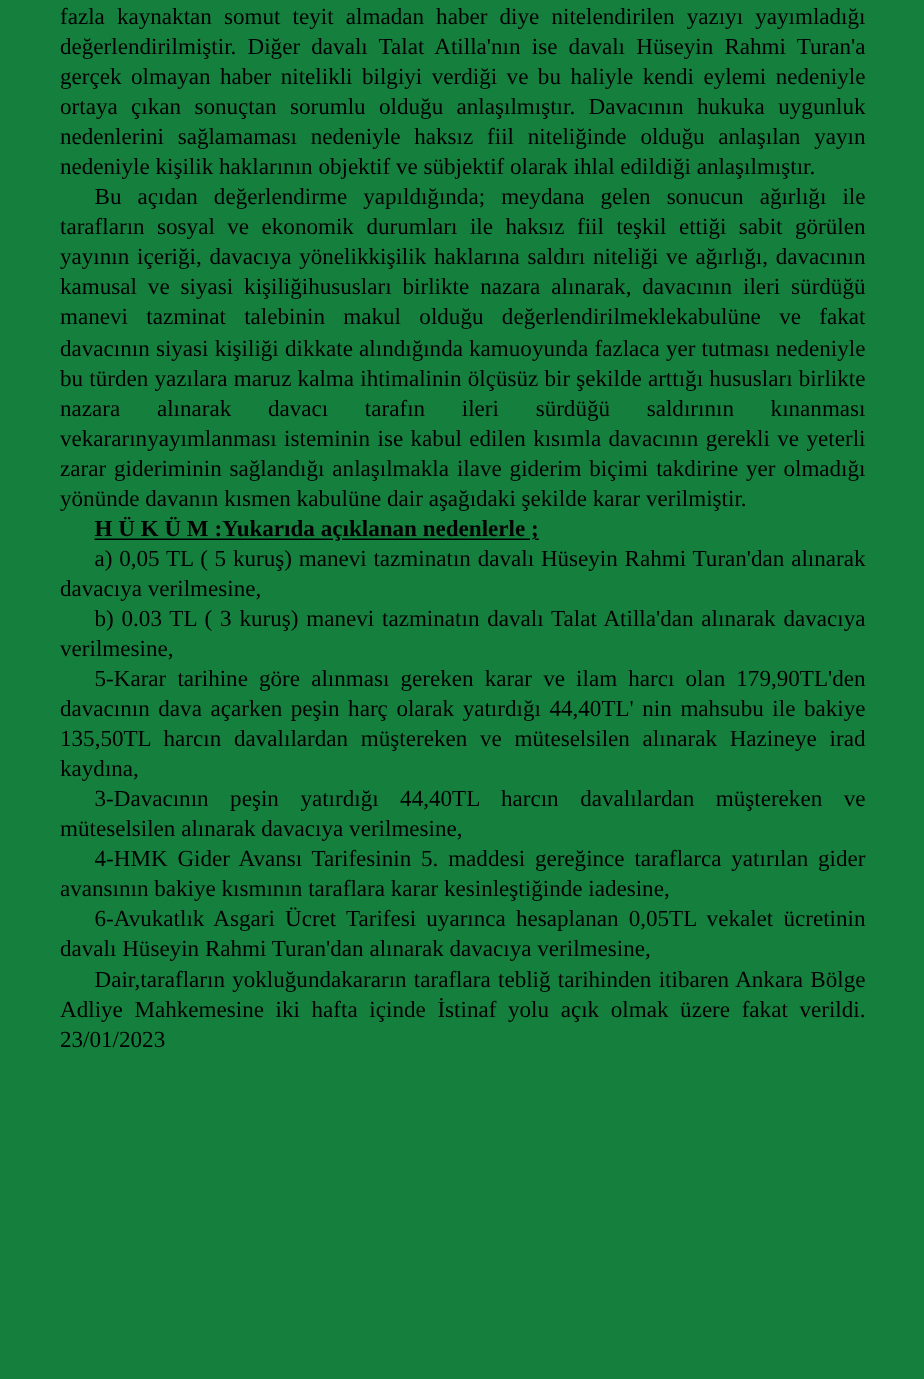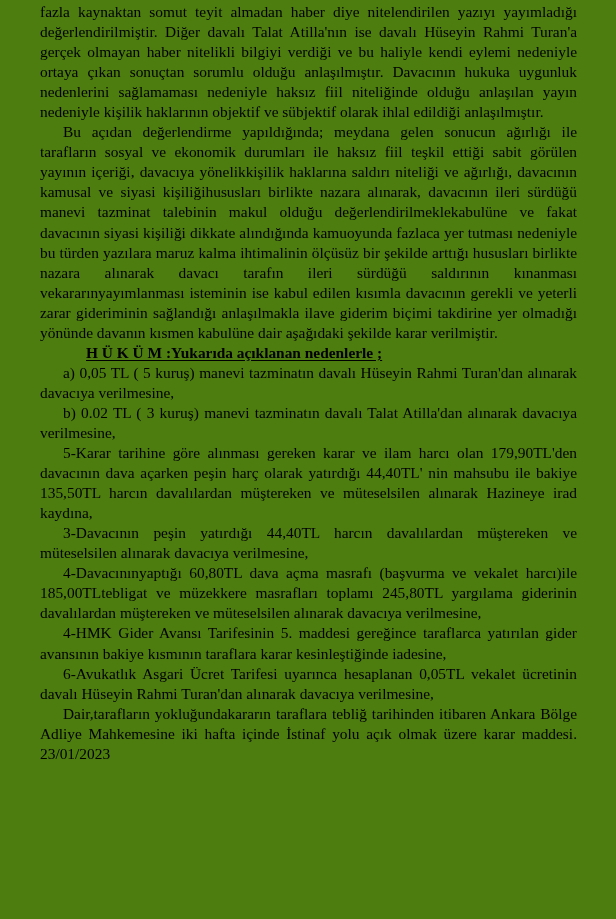--- a/index.html
+++ b/index.html
@@ -13,21 +13,21 @@
     height: 919px;
     overflow: hidden;
     font-family: "Liberation Serif", "DejaVu Serif", serif;
     color: #000000;
   }
   .page {
     width: 616px;
     height: 919px;
     box-sizing: border-box;
     padding: 2px 39px 0 40px;
-    background: #4d7c0f;
+    background: #15803d;
     position: relative;
   }
   .doc-body {
     font-size: 15.4px;
     line-height: 20.05px;
     text-align: justify;
     text-justify: inter-word;
     -webkit-hyphens: none;
     hyphens: none;
   }
@@ -44,21 +44,20 @@
   .heading-line {
     margin: 0;
     padding: 0;
     text-indent: 23px;
     text-align: left;
   }
   .heading-line .hd {
     font-weight: bold;
     text-decoration: underline;
     text-underline-offset: 2px;
-    margin-left: 23px;
   }
   .bold {
     font-weight: normal;
   }
   .nowrap-date {
     white-space: nowrap;
   }
 </style>
 </head>
 <body>
@@ -68,30 +67,29 @@
 
     <p class="para">fazla kaynaktan somut teyit almadan haber diye nitelendirilen yazıyı yayımladığı değerlendirilmiştir. Diğer davalı Talat Atilla'nın ise davalı Hüseyin Rahmi Turan'a gerçek olmayan haber nitelikli bilgiyi verdiği ve bu haliyle kendi eylemi nedeniyle ortaya çıkan sonuçtan sorumlu olduğu anlaşılmıştır. Davacının hukuka uygunluk nedenlerini sağlamaması nedeniyle haksız fiil niteliğinde olduğu anlaşılan yayın nedeniyle kişilik haklarının objektif ve sübjektif olarak ihlal edildiği anlaşılmıştır.</p>
 
     <p class="para indent">Bu açıdan değerlendirme yapıldığında; meydana gelen sonucun ağırlığı ile tarafların sosyal ve ekonomik durumları ile haksız fiil teşkil ettiği sabit görülen yayının içeriği, davacıya yönelikkişilik haklarına saldırı niteliği ve ağırlığı, davacının kamusal ve siyasi kişiliğihususları birlikte nazara alınarak, davacının ileri sürdüğü manevi tazminat talebinin makul olduğu değerlendirilmeklekabulüne ve fakat davacının siyasi kişiliği dikkate alındığında kamuoyunda fazlaca yer tutması nedeniyle bu türden yazılara maruz kalma ihtimalinin ölçüsüz bir şekilde arttığı hususları birlikte nazara alınarak davacı tarafın ileri sürdüğü saldırının kınanması vekararınyayımlanması isteminin ise kabul edilen kısımla davacının gerekli ve yeterli zarar gideriminin sağlandığı anlaşılmakla ilave giderim biçimi takdirine yer olmadığı yönünde davanın kısmen kabulüne dair aşağıdaki şekilde karar verilmiştir.</p>
 
     <p class="heading-line"><span class="hd">H Ü K Ü M :Yukarıda açıklanan nedenlerle ;</span></p>
 
 
     <p class="para indent">a) 0,05 TL ( 5 kuruş) manevi tazminatın davalı Hüseyin Rahmi Turan'dan alınarak davacıya verilmesine,</p>
 
-    <p class="para indent">b) 0.02 TL ( 3 kuruş) manevi tazminatın davalı Talat Atilla'dan alınarak davacıya verilmesine,</p>
+    <p class="para indent">b) 0.03 TL ( 3 kuruş) manevi tazminatın davalı Talat Atilla'dan alınarak davacıya verilmesine,</p>
 
 
     <p class="para indent">5-Karar tarihine göre alınması gereken karar ve ilam harcı olan 179,90TL'den davacının dava açarken peşin harç olarak yatırdığı 44,40TL' nin mahsubu ile bakiye 135,50TL harcın davalılardan müştereken ve müteselsilen alınarak Hazineye irad kaydına,</p>
 
     <p class="para indent">3-Davacının peşin yatırdığı 44,40TL harcın davalılardan müştereken ve müteselsilen alınarak davacıya verilmesine,</p>
 
-    <p class="para indent">4-Davacınınyaptığı 60,80TL dava açma masrafı (başvurma ve vekalet harcı)ile 185,00TLtebligat ve müzekkere masrafları toplamı 245,80TL yargılama giderinin davalılardan müştereken ve müteselsilen alınarak davacıya verilmesine,</p>
 
     <p class="para indent">4-HMK Gider Avansı Tarifesinin 5. maddesi gereğince taraflarca yatırılan gider avansının bakiye kısmının taraflara karar kesinleştiğinde iadesine,</p>
 
     <p class="para indent">6-Avukatlık Asgari Ücret Tarifesi uyarınca hesaplanan 0,05TL vekalet ücretinin davalı Hüseyin Rahmi Turan'dan alınarak davacıya verilmesine,</p>
 
 
-    <p class="para indent"><span>Dair,tarafların yokluğundakararın taraflara tebliğ tarihinden itibaren Ankara Bölge Adliye Mahkemesine iki hafta içinde </span><span class="bold">İstinaf</span><span> yolu açık olmak üzere karar maddesi. </span><span class="nowrap-date">23/01/2023</span></p>
+    <p class="para indent"><span>Dair,tarafların yokluğundakararın taraflara tebliğ tarihinden itibaren Ankara Bölge Adliye Mahkemesine iki hafta içinde </span><span class="bold">İstinaf</span><span> yolu açık olmak üzere fakat verildi. </span><span class="nowrap-date">23/01/2023</span></p>
 
   </div>
 </div>
 
 </body></html>

